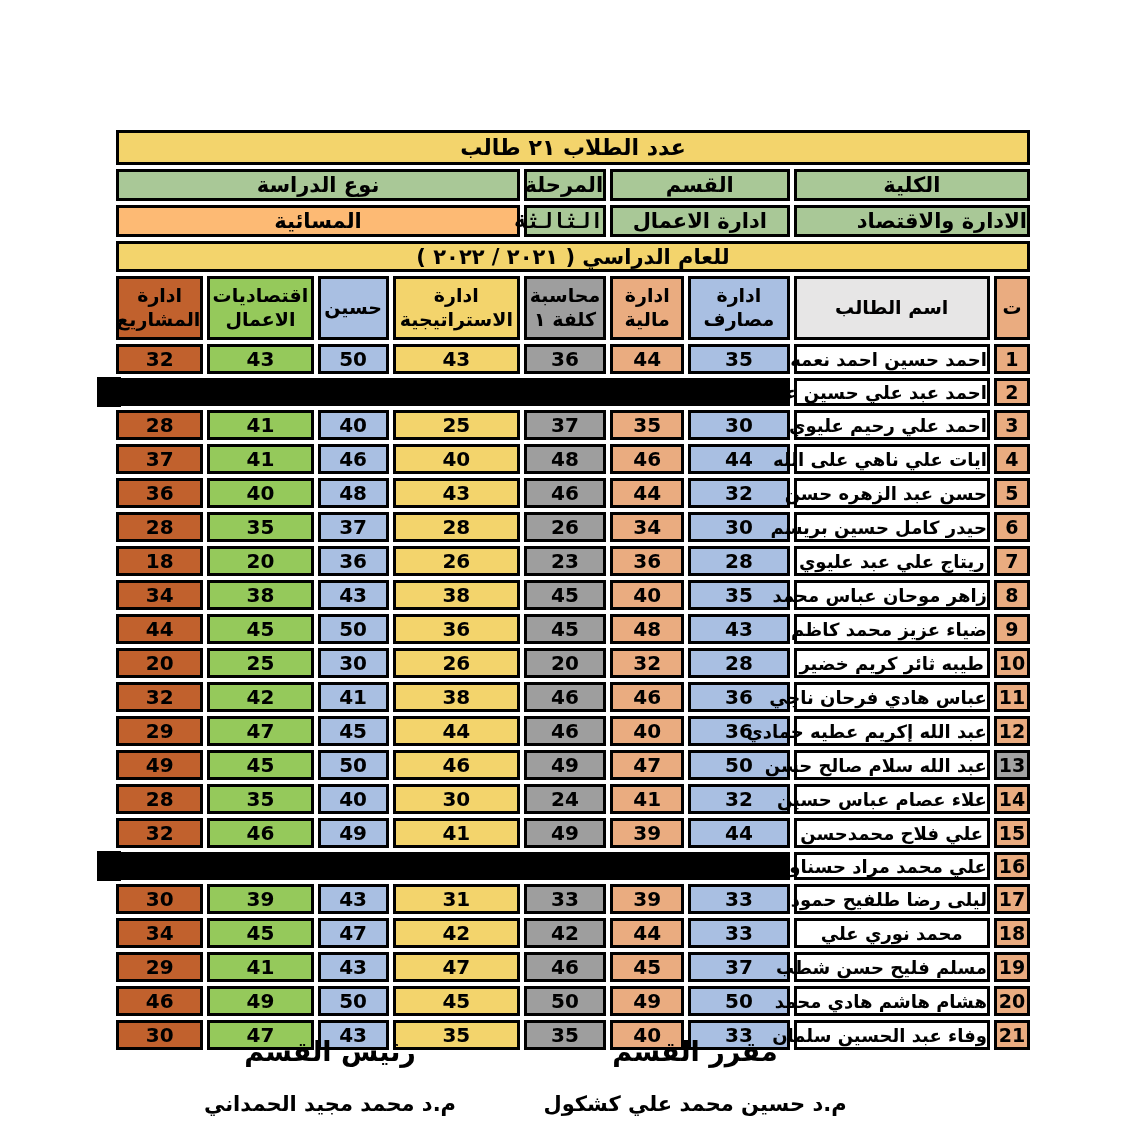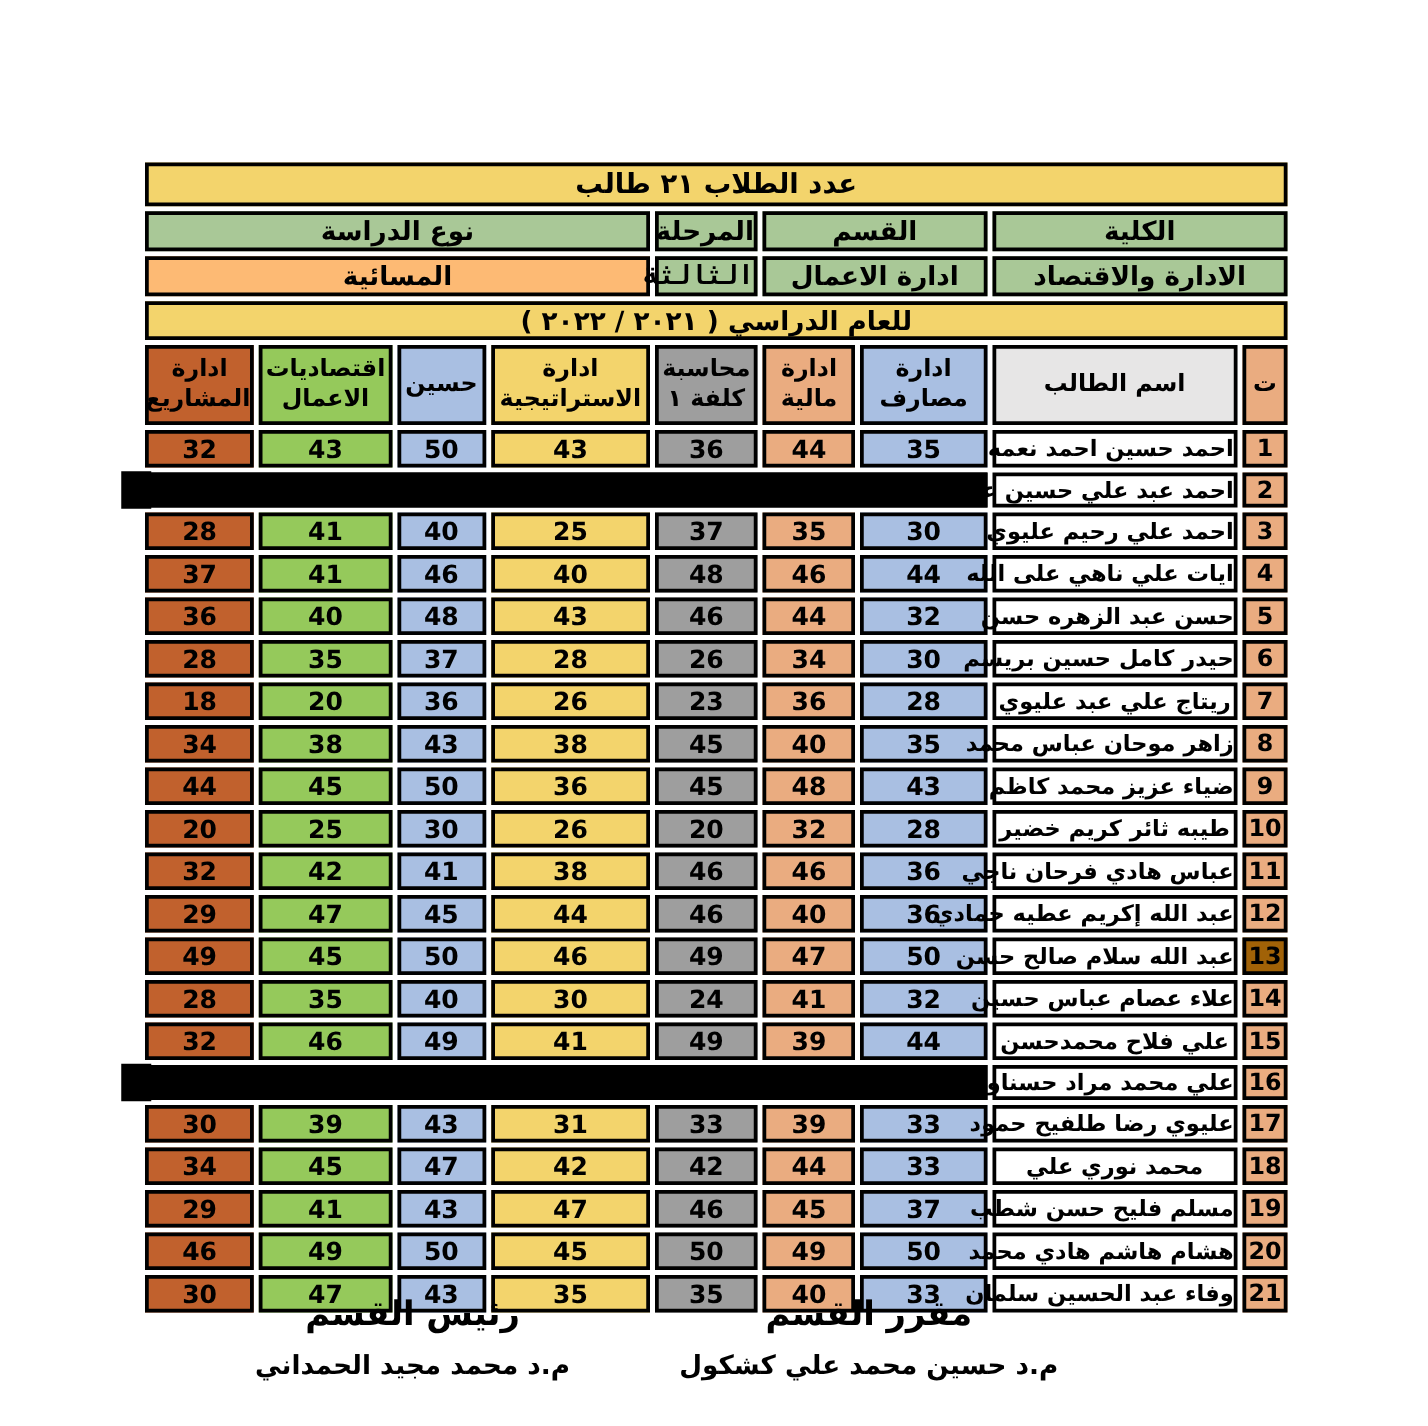--- a/index.html
+++ b/index.html
@@ -79,21 +79,21 @@
     position: absolute;
     width: 380px;
     text-align: center;
     direction: rtl;
     font-weight: bold;
     color: #000;
   }
   #footer-right { top: 1036px; left: 505px; }
   #footer-left  { top: 1036px; left: 140px; }
   .footer-title { font-size: 27px; }
-  .footer-name  { font-size: 21px; margin-top: 13px; }
+  .footer-name  { font-size: 21px; margin-top: 25px; }
 </style>
 </head>
 <body>
 
 <div id="page">
 
   <div id="grade-table-wrap">
     <table class="grades">
       <colgroup id="table-cols">
           <col style="width: 36px;">
@@ -110,21 +110,21 @@
         <tr>
           <td colspan="9" class="banner yellow-band" style="background: rgb(243, 212, 108);">عدد الطلاب ٢١ طالب</td>
         </tr>
         <tr>
           <td colspan="2" class="info-h green-band" style="background: rgb(169, 200, 151);">الكلية</td>
           <td colspan="2" class="info-h green-band" style="background: rgb(169, 200, 151);">القسم</td>
           <td class="info-h green-band" style="background: rgb(169, 200, 151);">المرحلة</td>
           <td colspan="4" class="info-h green-band" style="background: rgb(169, 200, 151);">نوع الدراسة</td>
         </tr>
         <tr>
-          <td colspan="2" class="info-v green-band" style="background: rgb(169, 200, 151);">الادارة والاقتصاد</td>
+          <td colspan="2" class="info-v green-band" style="background: rgb(169, 200, 151); text-align: right;">الادارة والاقتصاد</td>
           <td colspan="2" class="info-v green-band" style="background: rgb(169, 200, 151);">ادارة الاعمال</td>
           <td class="info-v green-band" style="background: rgb(169, 200, 151); font-family: Liberation Mono, monospace;">الثالثة</td>
           <td colspan="4" class="info-v green-band" style="background: #fdba74;">المسائية</td>
         </tr>
         <tr>
           <td colspan="9" class="year-row yellow-band" style="background: rgb(243, 212, 108);">للعام الدراسي ( ٢٠٢١ / ٢٠٢٢ )</td>
         </tr>
         <tr id="col-header-row">
             <th class="colhead" style="background: rgb(234, 172, 128);">ت</th>
             <th class="colhead" style="background: rgb(231, 230, 230);">اسم الطالب</th>
@@ -258,21 +258,21 @@
             <td class="cell-name">عبد الله إكريم عطيه حمادي</td>
             <td class="cell-grade" style="background: rgb(169, 191, 226);">36</td>
             <td class="cell-grade" style="background: rgb(234, 172, 128);">40</td>
             <td class="cell-grade" style="background: rgb(158, 158, 158);">46</td>
             <td class="cell-grade" style="background: rgb(243, 212, 108);">44</td>
             <td class="cell-grade" style="background: rgb(169, 191, 226);">45</td>
             <td class="cell-grade" style="background: rgb(149, 201, 91);">47</td>
             <td class="cell-grade" style="background: rgb(193, 97, 45);">29</td>
           </tr>
           <tr>
-            <td class="cell-no" style="background: #a16207;">13</td>
+            <td class="cell-no" style="background: #a3a3a3;">13</td>
             <td class="cell-name">عبد الله سلام صالح حسن</td>
             <td class="cell-grade" style="background: rgb(169, 191, 226);">50</td>
             <td class="cell-grade" style="background: rgb(234, 172, 128);">47</td>
             <td class="cell-grade" style="background: rgb(158, 158, 158);">49</td>
             <td class="cell-grade" style="background: rgb(243, 212, 108);">46</td>
             <td class="cell-grade" style="background: rgb(169, 191, 226);">50</td>
             <td class="cell-grade" style="background: rgb(149, 201, 91);">45</td>
             <td class="cell-grade" style="background: rgb(193, 97, 45);">49</td>
           </tr>
           <tr>
@@ -297,21 +297,21 @@
             <td class="cell-grade" style="background: rgb(149, 201, 91);">46</td>
             <td class="cell-grade" style="background: rgb(193, 97, 45);">32</td>
           </tr>
           <tr>
             <td class="cell-no" style="background: rgb(234, 172, 128);">16</td>
             <td class="cell-name">علي محمد مراد حسناوي</td>
             <td colspan="7" class="cell-grade blackout"></td>
           </tr>
           <tr>
             <td class="cell-no" style="background: rgb(234, 172, 128);">17</td>
-            <td class="cell-name">عليوي رضا طلفيح حمود</td>
+            <td class="cell-name">ليلى رضا طلفيح حمود</td>
             <td class="cell-grade" style="background: rgb(169, 191, 226);">33</td>
             <td class="cell-grade" style="background: rgb(234, 172, 128);">39</td>
             <td class="cell-grade" style="background: rgb(158, 158, 158);">33</td>
             <td class="cell-grade" style="background: rgb(243, 212, 108);">31</td>
             <td class="cell-grade" style="background: rgb(169, 191, 226);">43</td>
             <td class="cell-grade" style="background: rgb(149, 201, 91);">39</td>
             <td class="cell-grade" style="background: rgb(193, 97, 45);">30</td>
           </tr>
           <tr>
             <td class="cell-no" style="background: rgb(234, 172, 128);">18</td>

